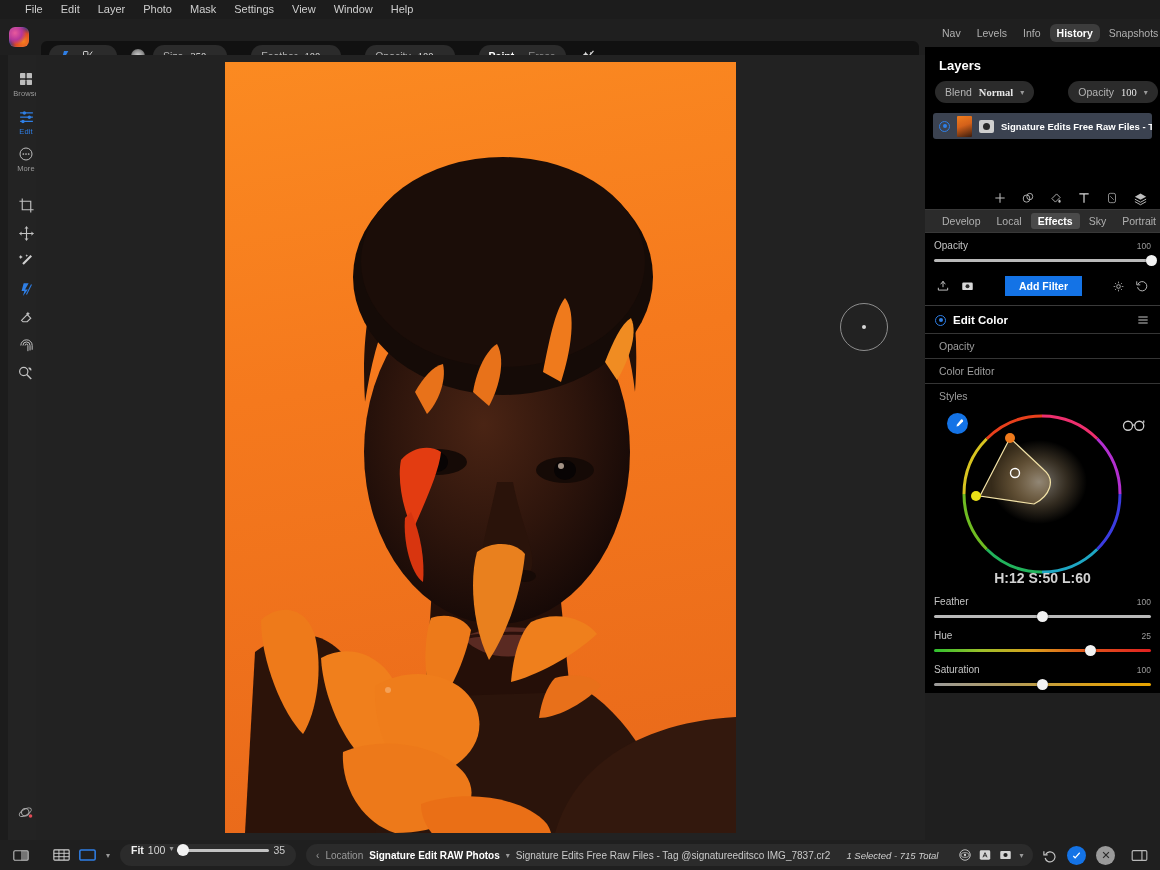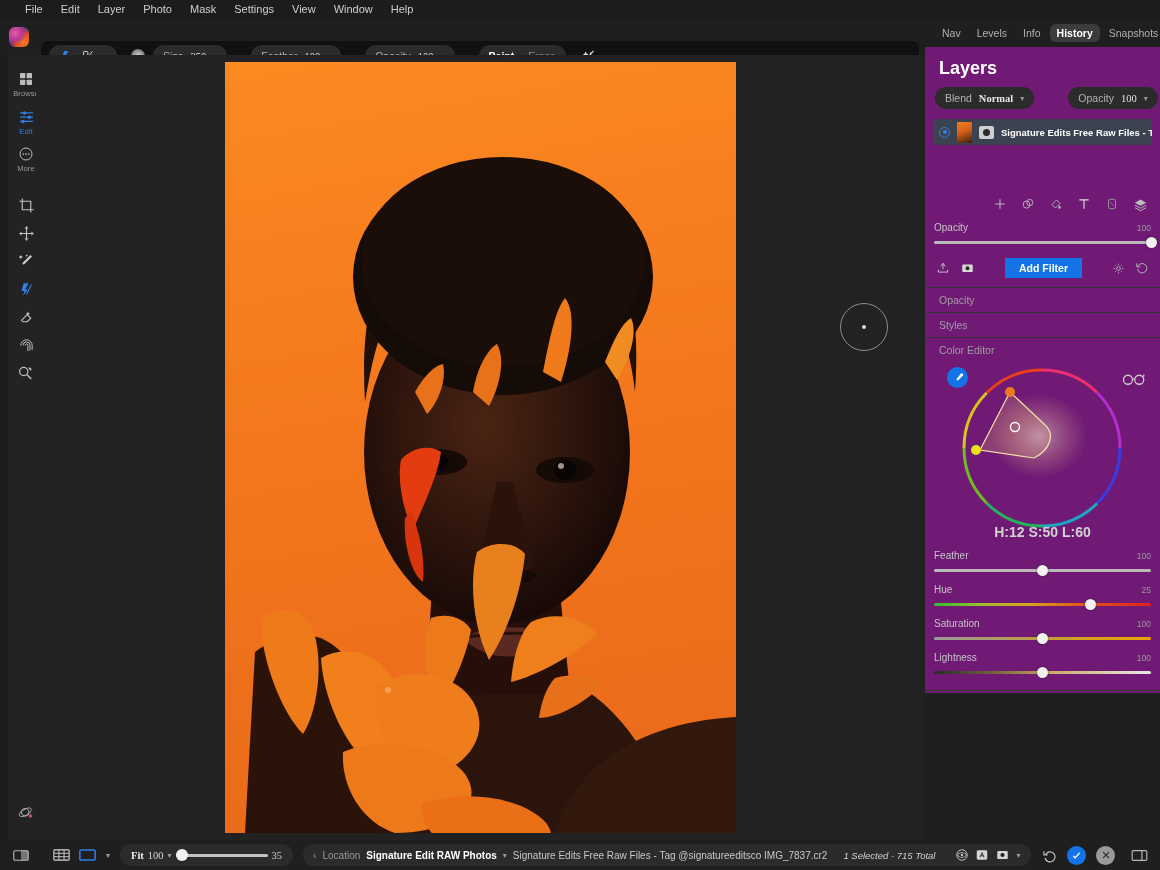--- a/index.html
+++ b/index.html
@@ -90,31 +90,31 @@
     border: 1px solid #8d8d8d; border-radius: 50%;
   }
   .brush-cursor::after {
     content: ''; position: absolute; left: 50%; top: 50%; width: 4px; height: 4px;
     margin: -2px 0 0 -2px; border-radius: 50%; background: #d8d8d8;
   }
 
   
   .rightpanel {
     position: absolute; left: 925px; top: 19px; width: 235px; height: 821px;
-    background: #701a75;
+    background: #000000;
   }
   .rp-tabs {
     height: 28px; display: flex; align-items: center; gap: 2px; padding-left: 10px;
     background: #1f1f1f;
   }
   .rp-tab {
     font-size: 10.5px; color: #b0b0b0; padding: 3px 7px; border-radius: 4px; cursor: default;
   }
   .rp-tab.active { background: #3c3c3c; color: #fff; font-weight: bold; border-radius: 6px; }
-  .rp-title { font-size: 18px; font-weight: bold; color: #fff; padding: 11px 0 8px 14px; }
+  .rp-title { font-size: 13px; font-weight: bold; color: #fff; padding: 11px 0 8px 14px; }
 
   .blendrow { display: flex; align-items: center; padding: 0 10px; gap: 8px; height: 22px; }
   .blendrow .pill { margin-left: 0; }
 
   .layer-row {
     margin: 10px 8px 0; height: 26px; background: #3b4250; border-radius: 3px;
     display: flex; align-items: center; gap: 7px; padding: 0 6px; overflow: hidden;
   }
   .eye-dot {
     width: 11px; height: 11px; border-radius: 50%; border: 1.5px solid #2f7fe6;
@@ -209,24 +209,23 @@
     position: absolute; left: 0; bottom: 0; width: 235px; height: 147px; background: #1f1f1f;
   }
 
   
   .bottombar {
     position: absolute; left: 0; top: 840px; width: 1160px; height: 30px;
     background: #1f1f1f; display: flex; align-items: center; padding: 0 8px; gap: 0;
   }
   .bb-icon { width: 26px; height: 22px; display: flex; align-items: center; justify-content: center; }
   .zoom-pill {
-    display: flex; align-items: center; gap: 4px; background: #2b2b2b;
+    display: flex; align-items: flex-start; gap: 4px; background: #2b2b2b;
     border-radius: 11px; height: 22px; padding: 0 11px; margin-left: 10px;
     font-size: 10.5px;
-    font-family: Liberation Serif, serif;
   }
   .zoom-pill b { font-size: 10.5px; color: #f0f0f0; }
   .ztrack { position: relative; width: 92px; height: 12px; }
   .ztrack .bar { position: absolute; left: 0; right: 0; top: 5px; height: 2.5px; background: #c3c3c3; border-radius: 2px; }
   .ztrack .knob { position: absolute; top: 0; left: 0; width: 12px; height: 12px; border-radius: 50%; background: #f2f2f2; }
   .loc-pill {
     display: flex; align-items: center; gap: 6px; background: #2b2b2b;
     border-radius: 11px; height: 22px; padding: 0 10px; margin-left: 10px;
     font-size: 10px; white-space: nowrap;
   }
@@ -517,20 +516,27 @@
         <rect x="6" y="4" width="12" height="16" rx="3" fill="none" stroke="#9e9e9e" stroke-width="1.5"></rect>
         <path d="M9 9 L15 15" stroke="#9e9e9e" stroke-width="1.3"></path>
       </svg>
       <svg class="ic" width="15" height="15" viewBox="0 0 24 24">
         <path d="M12 4 L21 9 L12 14 L3 9 Z" fill="#bdbdbd"></path>
         <path d="M3 13 L12 18 L21 13" fill="none" stroke="#bdbdbd" stroke-width="1.5"></path>
         <path d="M3 17 L12 22 L21 17" fill="none" stroke="#bdbdbd" stroke-width="1.5"></path>
       </svg>
     </div>
 
+    <div class="mod-tabs">
+      <div class="mod-tab">Develop</div>
+      <div class="mod-tab">Local</div>
+      <div class="mod-tab active">Effects</div>
+      <div class="mod-tab">Sky</div>
+      <div class="mod-tab">Portrait</div>
+    </div>
 
     <div class="op-block">
       <div class="row-lbl">
         <span class="n">Opacity</span>
         <span class="v">100</span>
       </div>
       <div class="trk">
         <div class="bar"></div>
         <div class="knob" style="left:100%"></div>
       </div>
@@ -549,24 +555,33 @@
       <svg class="ic" width="13" height="13" viewBox="0 0 24 24">
         <circle cx="12" cy="12" r="3.4" fill="none" stroke="#b5b5b5" stroke-width="1.7"></circle>
         <path d="M12 3v3M12 18v3M3 12h3M18 12h3M5.6 5.6l2.1 2.1M16.3 16.3l2.1 2.1M18.4 5.6l-2.1 2.1M7.7 16.3l-2.1 2.1" stroke="#b5b5b5" stroke-width="1.5"></path>
       </svg>
       <svg class="ic" width="14" height="14" viewBox="0 0 24 24">
         <path d="M5 9a8 8 0 11-.6 5" fill="none" stroke="#b5b5b5" stroke-width="1.7"></path>
         <path d="M3 4v6h6" fill="none" stroke="#b5b5b5" stroke-width="1.7"></path>
       </svg>
     </div>
 
+    <div class="ec-header">
+      <span class="eye-dot">
+          <i></i>
+        </span>
+      <span class="t">Edit Color</span>
+      <svg class="ic burger" width="14" height="14" viewBox="0 0 24 24">
+        <path d="M4 7h16M4 12h16M4 17h16" stroke="#c5c5c5" stroke-width="1.8"></path>
+      </svg>
+    </div>
 
     <div class="sub-row">Opacity</div>
+    <div class="sub-row" style="border-bottom:none">Color Editor</div>
     <div class="sub-row">Styles</div>
-    <div class="sub-row" style="border-bottom:none">Color Editor</div>
 
     <div class="wheelwrap">
       <svg width="235" height="182" viewBox="0 0 235 182" style="position:absolute;left:0;top:-4px">
         <defs>
           <radialGradient id="glow" cx="50%" cy="50%" r="50%">
             <stop offset="0%" stop-color="#ffffff" stop-opacity=".85"></stop>
             <stop offset="60%" stop-color="#ffd9a0" stop-opacity=".35"></stop>
             <stop offset="100%" stop-color="#ffd9a0" stop-opacity="0"></stop>
           </radialGradient>
         </defs>

